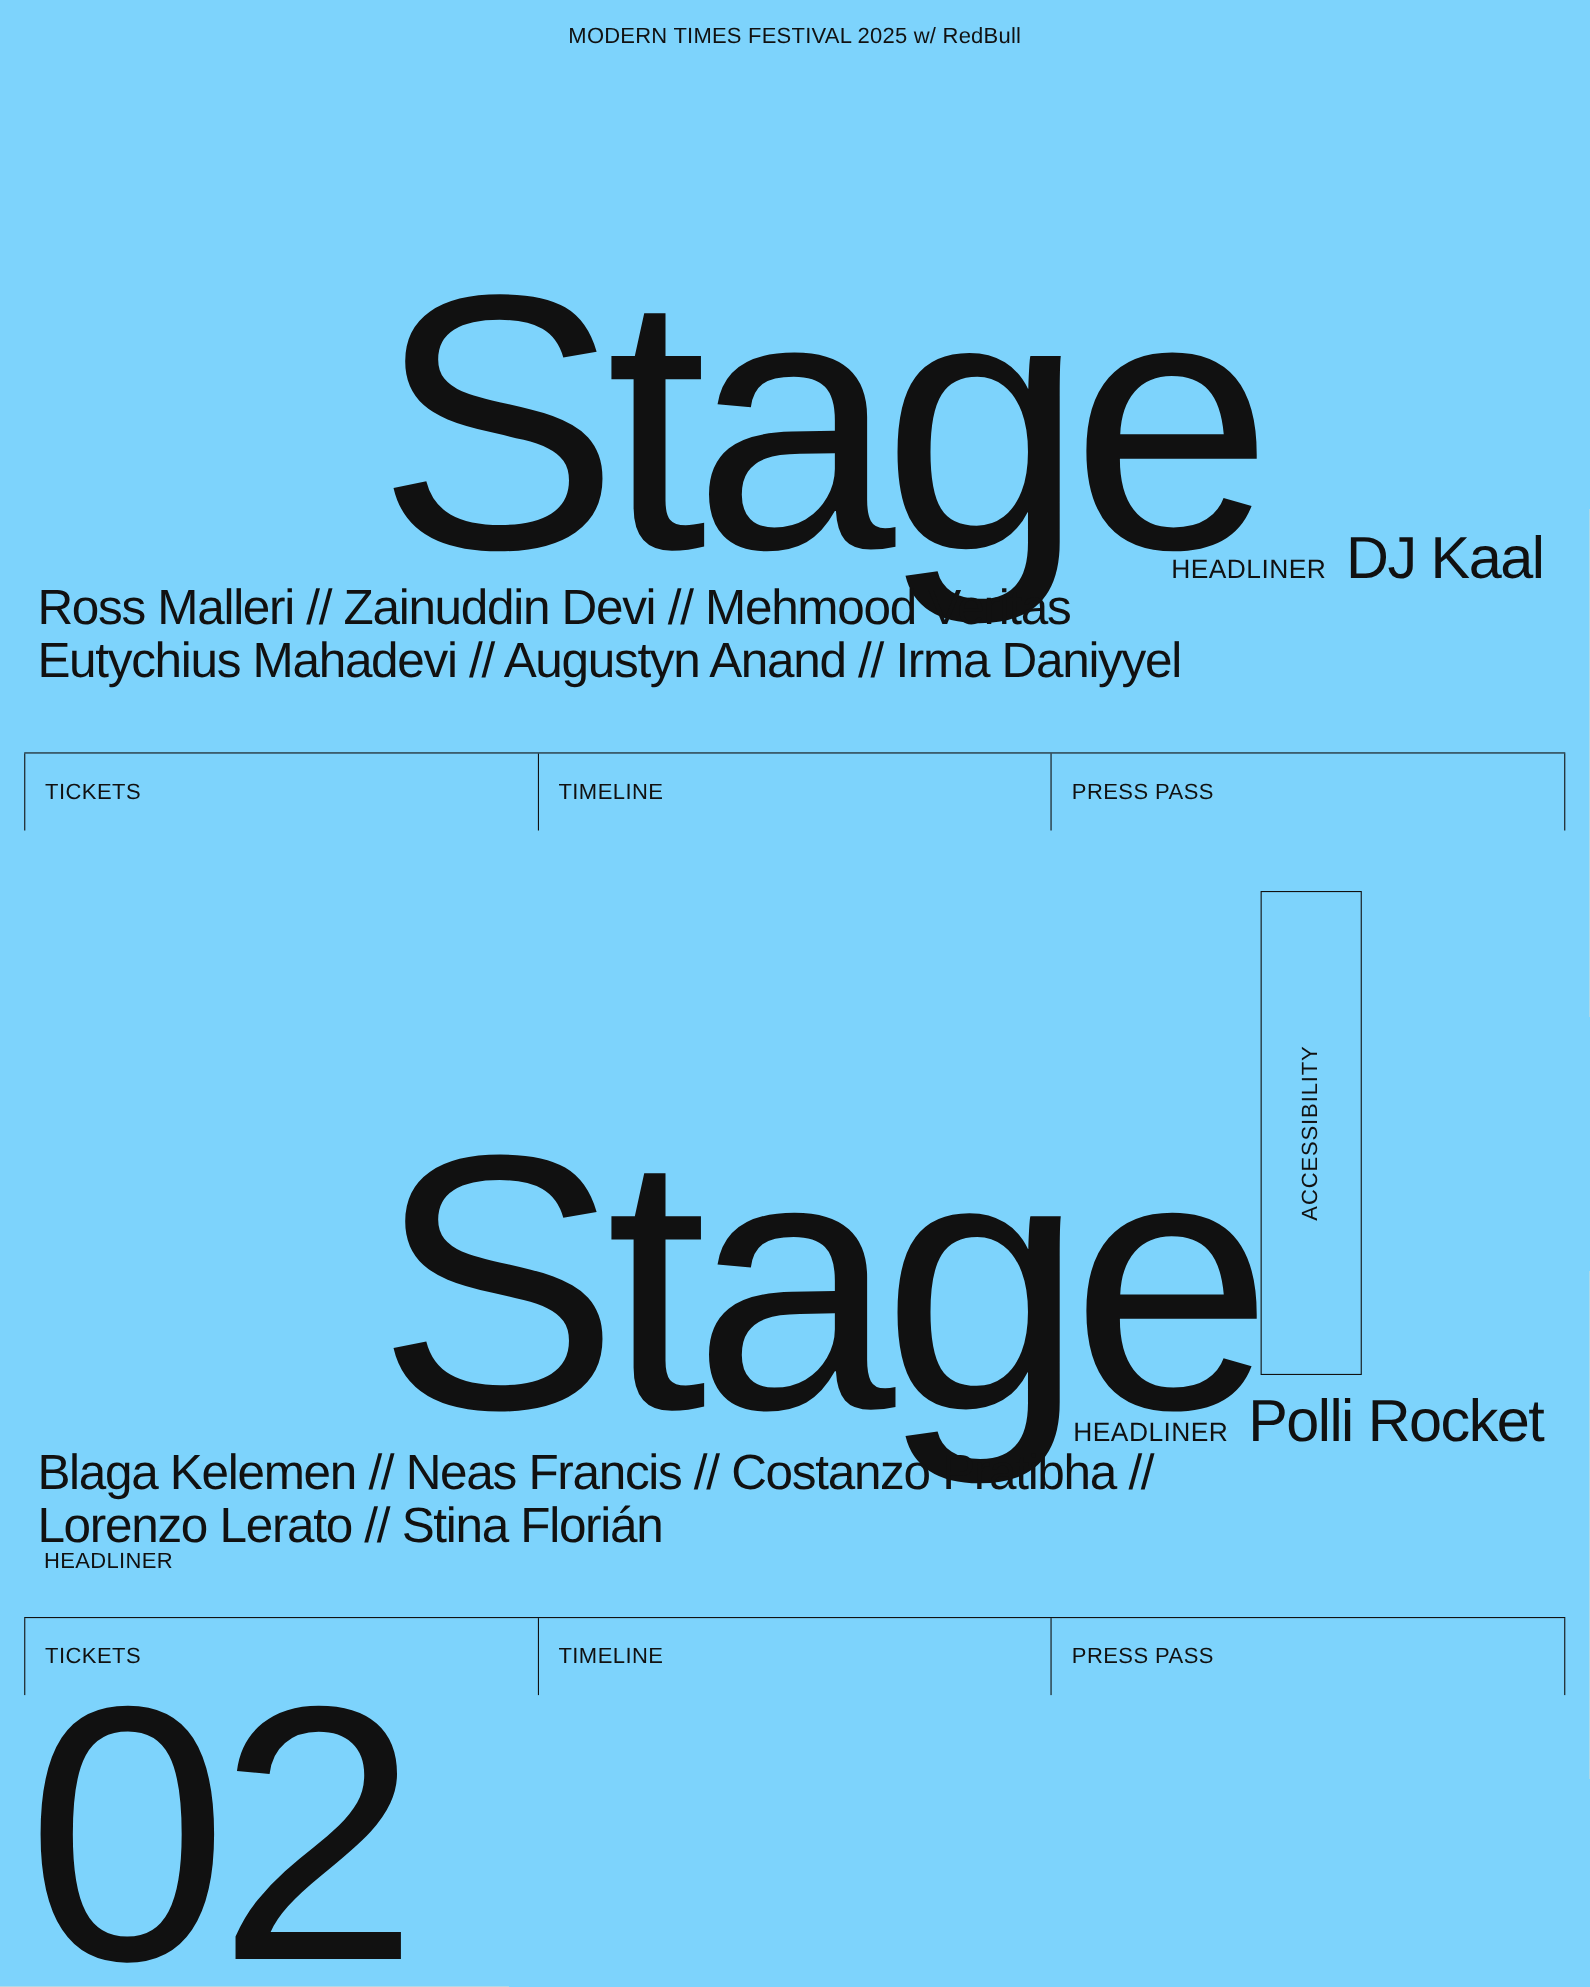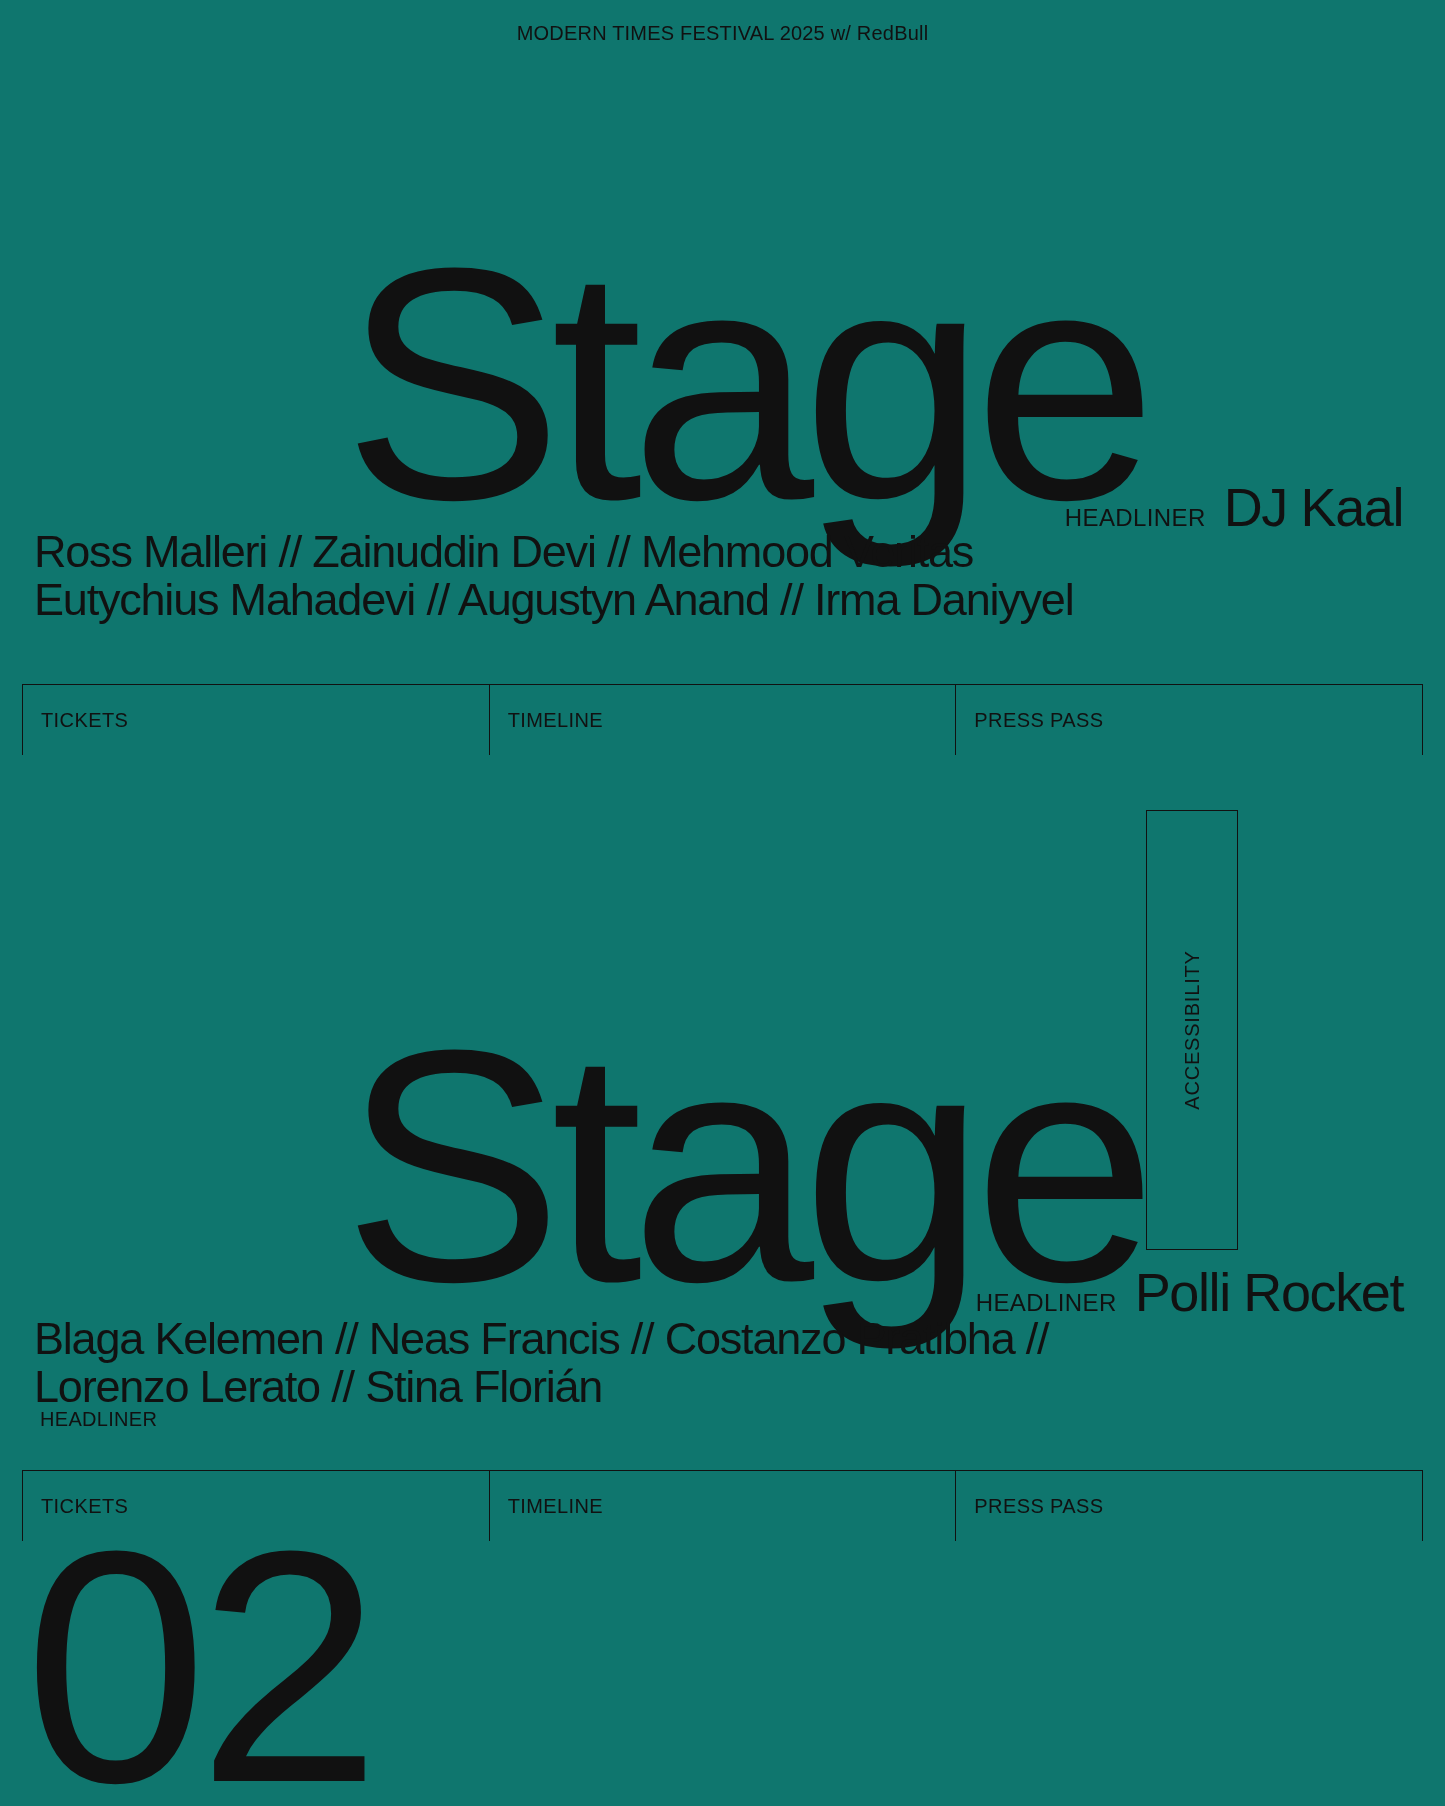--- a/index.html
+++ b/index.html
@@ -13,21 +13,21 @@
     position: relative;
     overflow: hidden;
     font-family: "Liberation Sans", sans-serif;
     color: #111111;
     -webkit-font-smoothing: antialiased;
   }
 
   .poster {
     position: absolute;
     inset: 0;
-    background: #0f766e;
+    background: #7dd3fc;
   }
 
   
   .meta-festival {
     position: absolute;
     top: 22px;
     left: 0;
     width: 100%;
     text-align: center;
     font-size: 20px;

